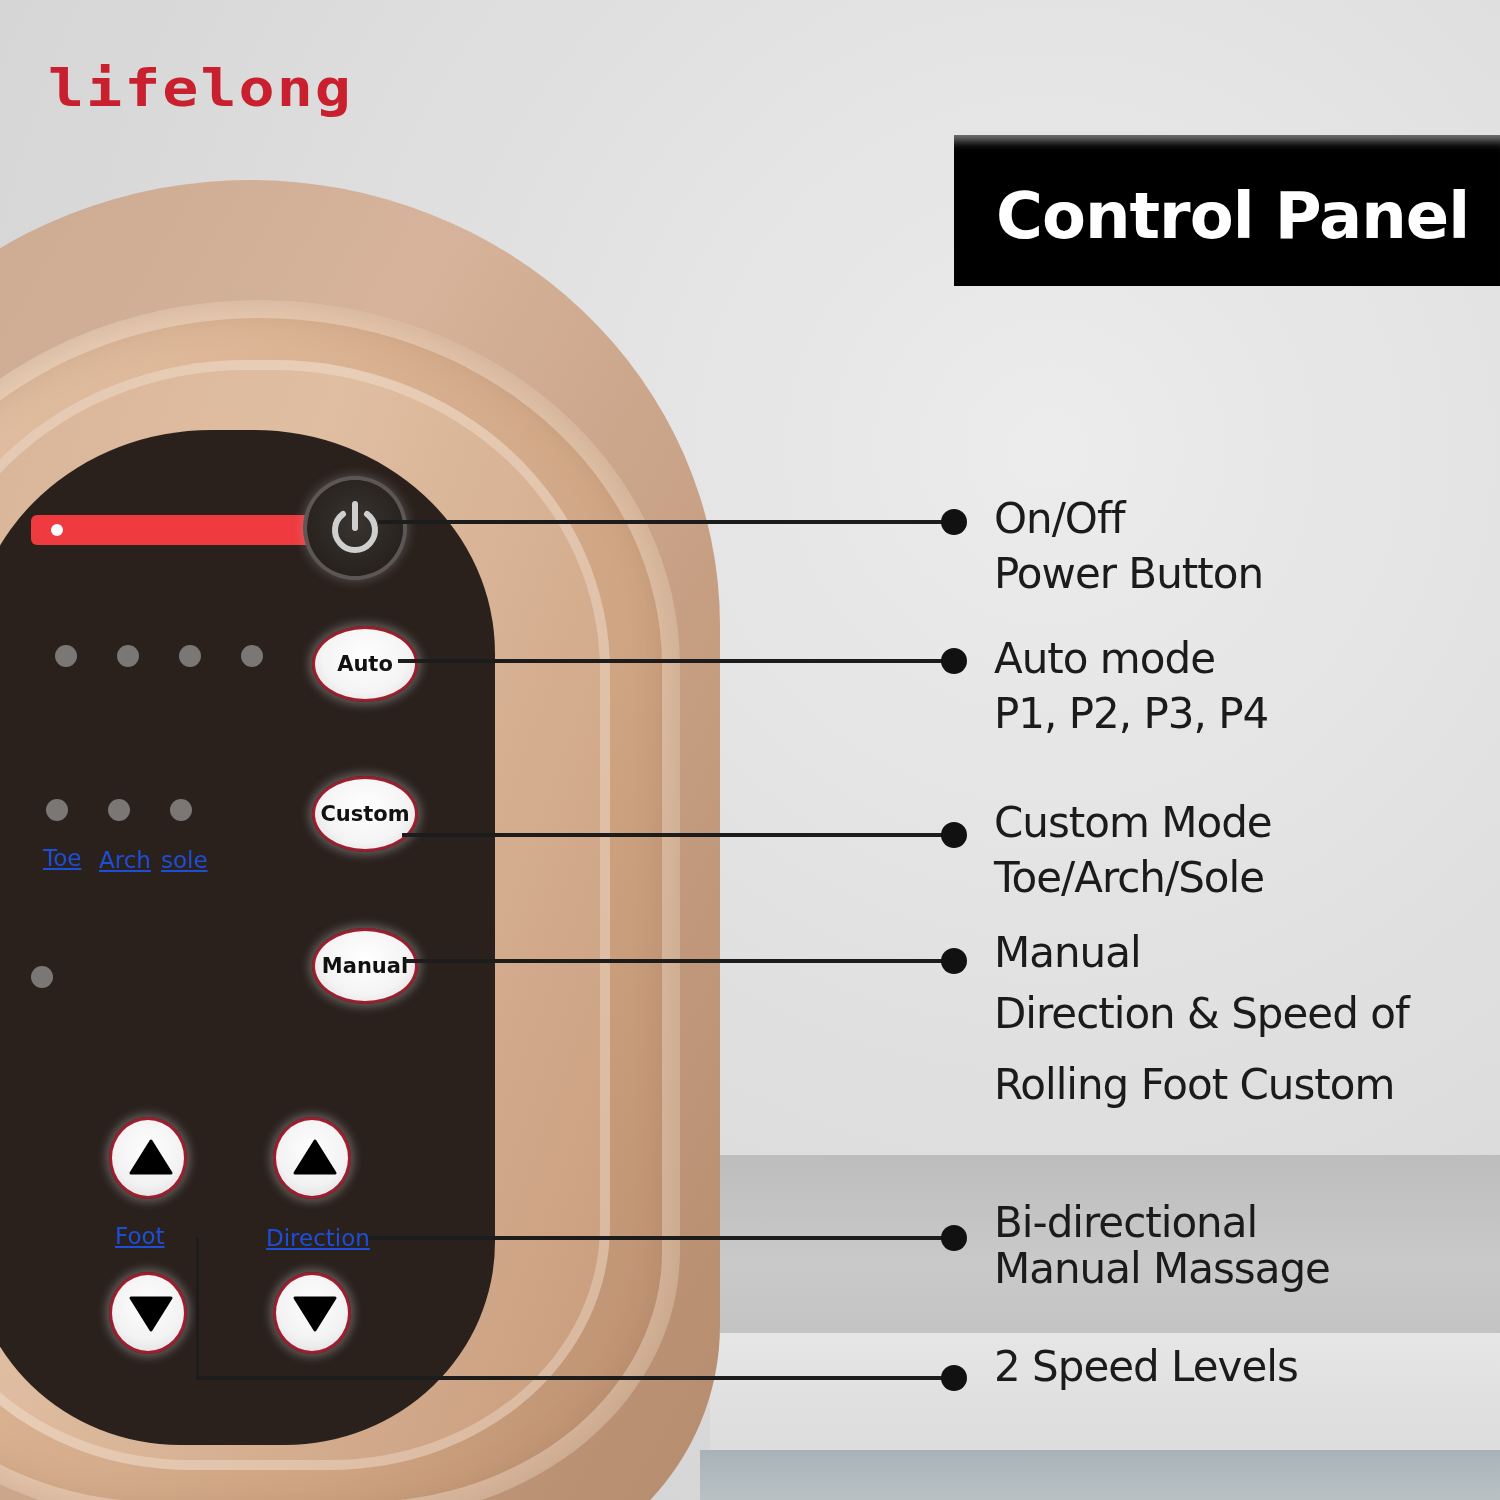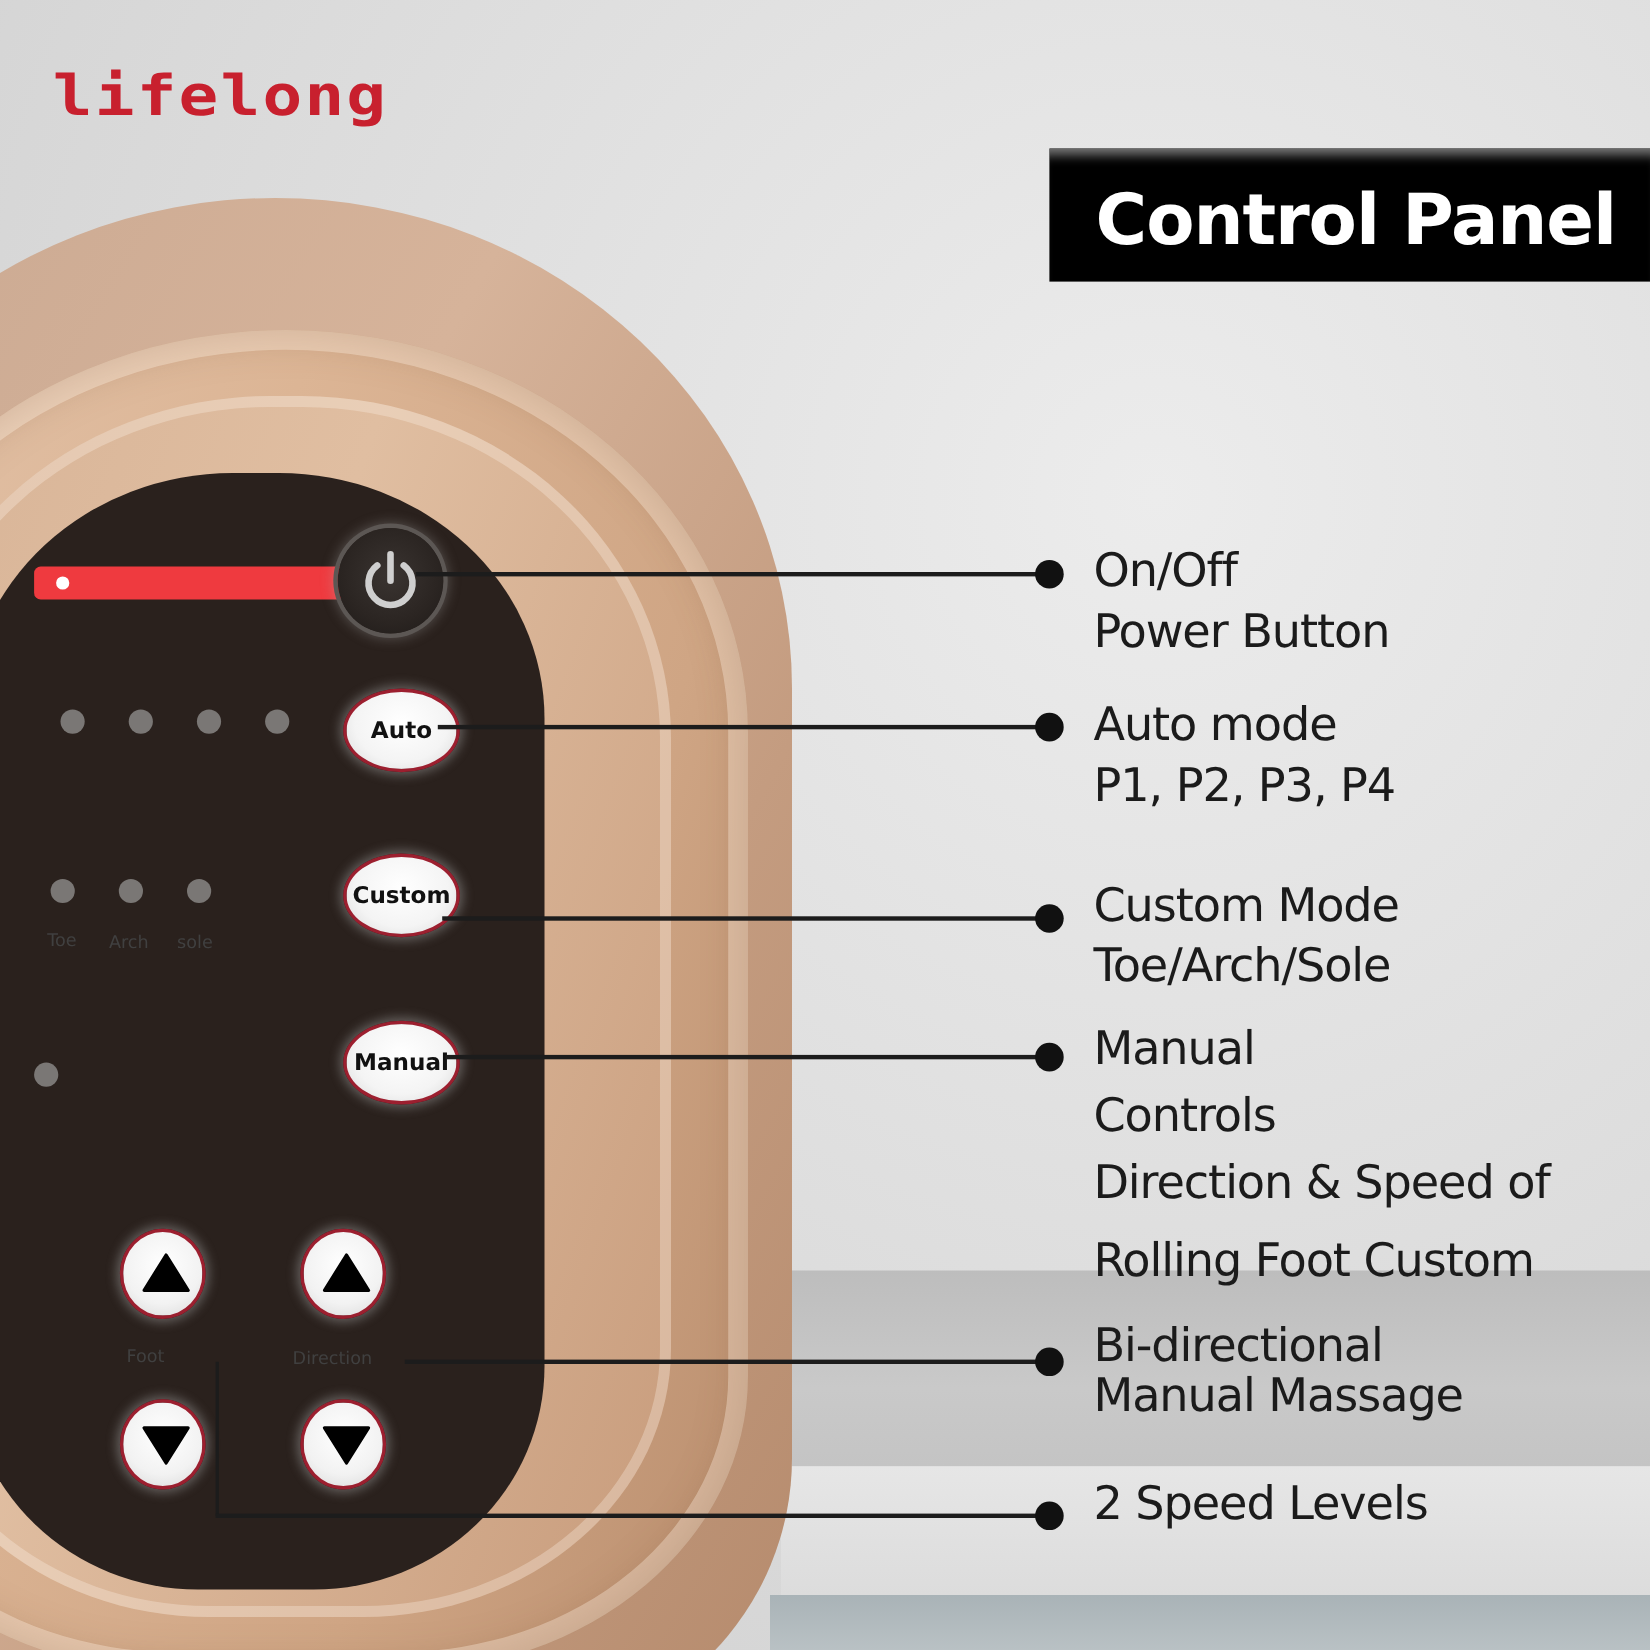--- a/index.html
+++ b/index.html
@@ -33,21 +33,21 @@
     position: absolute; left: 48px; top: 58px;
     font-family: "DejaVu Sans Mono", "Liberation Mono", monospace;
     font-weight: bold; font-size: 60px; letter-spacing: 2px;
     color: #c8202e;
     transform: scaleY(0.85);
     transform-origin: left top;
   }
 
   
   .title-banner {
-    position: absolute; left: 954px; top: 135px; width: 546px; height: 121px;
+    position: absolute; left: 954px; top: 135px; width: 546px; height: 151px;
     background: #000;
     box-shadow: inset 0 14px 10px -8px #777;
     display: flex; align-items: center; padding-left: 42px; padding-top: 10px;
   }
   .title-banner span {
     color: #fff; font-family: "DejaVu Sans", sans-serif;
     font-size: 64px; font-weight: bold; letter-spacing: -1px;
   }
 
   
@@ -93,22 +93,23 @@
   }
   .power-btn svg { position: absolute; left: 18px; top: 18px; }
 
   
   .led {
     position: absolute; width: 22px; height: 22px; border-radius: 50%;
     background: #7a7775;
   }
 
   .panel-label {
-    position: absolute; color: #404040; font-size: 16px;
+    position: absolute; color: #1d4ed8; font-size: 23px;
     font-family: "DejaVu Sans", sans-serif;
+    text-decoration: underline;
   }
 
   
   .oval-btn {
     position: absolute; width: 106px; height: 76px; border-radius: 50%;
     background: radial-gradient(ellipse at 50% 40%, #ffffff 0%, #f4f4f4 60%, #d8d8d8 100%);
     border: 3px solid #9c1f2f;
     box-shadow: 0 0 10px 3px rgba(170,170,170,0.45);
     display: flex; align-items: center; justify-content: center;
   }
@@ -251,21 +252,20 @@
 <div class="desc" style="top:632px;">
   <div>Auto mode</div>
   <div>P1, P2, P3, P4</div>
 </div>
 <div class="desc" style="top:796px;">
   <div>Custom Mode</div>
   <div>Toe/Arch/Sole</div>
 </div>
 <div class="desc" style="top:922px;line-height:61px;">
   <div>Manual</div>
-  <div>Controls</div>
   <div>Direction &amp; Speed of</div>
   <div style="margin-top:10px;">Rolling Foot Custom</div>
 </div>
 <div class="desc" style="top:1200px;line-height:46px;">
   <div>Bi-directional</div>
   <div>Manual Massage</div>
 </div>
 <div class="desc" style="top:1340px;">
   <div>2 Speed Levels</div>
 </div>

